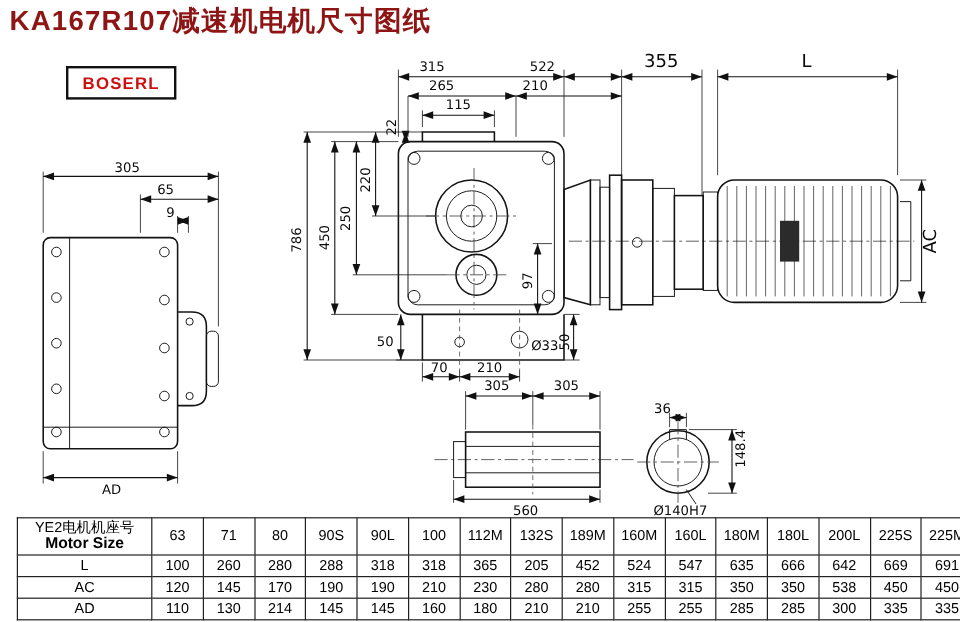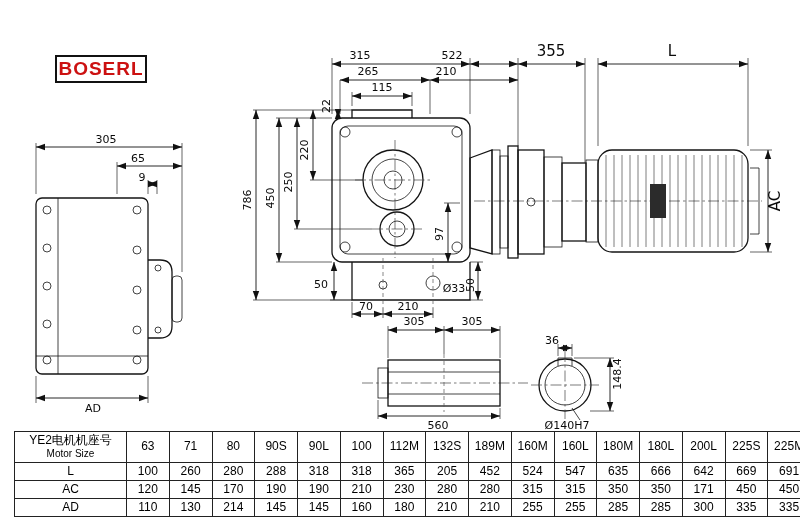--- a/index.html
+++ b/index.html
@@ -2,48 +2,49 @@
 <html><head>
 <meta charset="utf-8">
 <style>
   html,body{margin:0;padding:0;background:#fff;}
   #page{position:relative;width:800px;height:518px;background:#fff;overflow:hidden;
         font-family:"Liberation Sans","DejaVu Sans",sans-serif;}
   #title{position:absolute;left:8px;top:2px;font-size:23px;font-weight:bold;color:#8e1515;
          letter-spacing:1px;white-space:nowrap;}
   #logo{position:absolute;left:55px;top:55px;width:88px;height:24px;border:2px solid #111;
         display:flex;align-items:center;justify-content:center;}
-  #logo span{color:#cc1111;font-weight:bold;font-size:19px;letter-spacing:1px;}
+  #logo span{color:#cc1111;font-weight:bold;font-size:14px;letter-spacing:1px;}
   svg{position:absolute;left:0;top:0;}
   svg text{font-family:"DejaVu Sans","Liberation Sans",sans-serif;}
   .o{fill:none;stroke:#141414;stroke-width:1.3;}
   .t{fill:none;stroke:#141414;stroke-width:0.8;}
   .fin{fill:none;stroke:#141414;stroke-width:0.55;}
   .cl{fill:none;stroke:#444;stroke-width:0.7;stroke-dasharray:11 3 2.5 3;}
   .hd{fill:none;stroke:#555;stroke-width:0.7;stroke-dasharray:4 3;}
   .ext{stroke:#222;stroke-width:0.7;}
   .dim{stroke:#111;stroke-width:0.9;fill:none;}
   .d{font-size:11px;fill:#0a0a0a;text-anchor:middle;}
   .big{font-size:15px;fill:#0a0a0a;text-anchor:middle;}
   
   #sizetable{position:absolute;left:14px;top:431px;width:797px;border-collapse:collapse;
              table-layout:fixed;}
   #sizetable td{border:1px solid #222;text-align:center;vertical-align:middle;
                 font-size:12px;color:#000;padding:0;line-height:1.15;}
   #sizetable tr.hdr td{height:30px;}
   #sizetable tr.data td{height:17px;}
   #sizetable .cn{font-size:12px;}
-  #sizetable .en{font-size:10px;}
+  #sizetable .en{font-size:13px;font-weight:bold;}
   col.c0{width:112px;}
 </style>
 </head>
 <body>
 
 <div id="page">
 
+  <div id="title">KA167R107减速机电机尺寸图纸</div>
   <div id="logo">
     <span>BOSERL</span>
   </div>
 
   <svg width="800" height="431" viewBox="0 0 800 431">
     <defs>
       <marker id="ar" viewBox="0 0 10 8" refX="9.5" refY="4" markerWidth="10" markerHeight="8" orient="auto-start-reverse" markerUnits="userSpaceOnUse">
         <path d="M0.5,0.8 9.5,4 0.5,7.2Z" fill="#111"></path>
       </marker>
     </defs>
@@ -307,21 +308,21 @@
       <td>190</td>
       <td>190</td>
       <td>210</td>
       <td>230</td>
       <td>280</td>
       <td>280</td>
       <td>315</td>
       <td>315</td>
       <td>350</td>
       <td>350</td>
-      <td>171</td>
+      <td>538</td>
       <td>450</td>
       <td>450</td>
     </tr>
     <tr class="data">
       <td>AD</td>
       <td>110</td>
       <td>130</td>
       <td>214</td>
       <td>145</td>
       <td>145</td>

